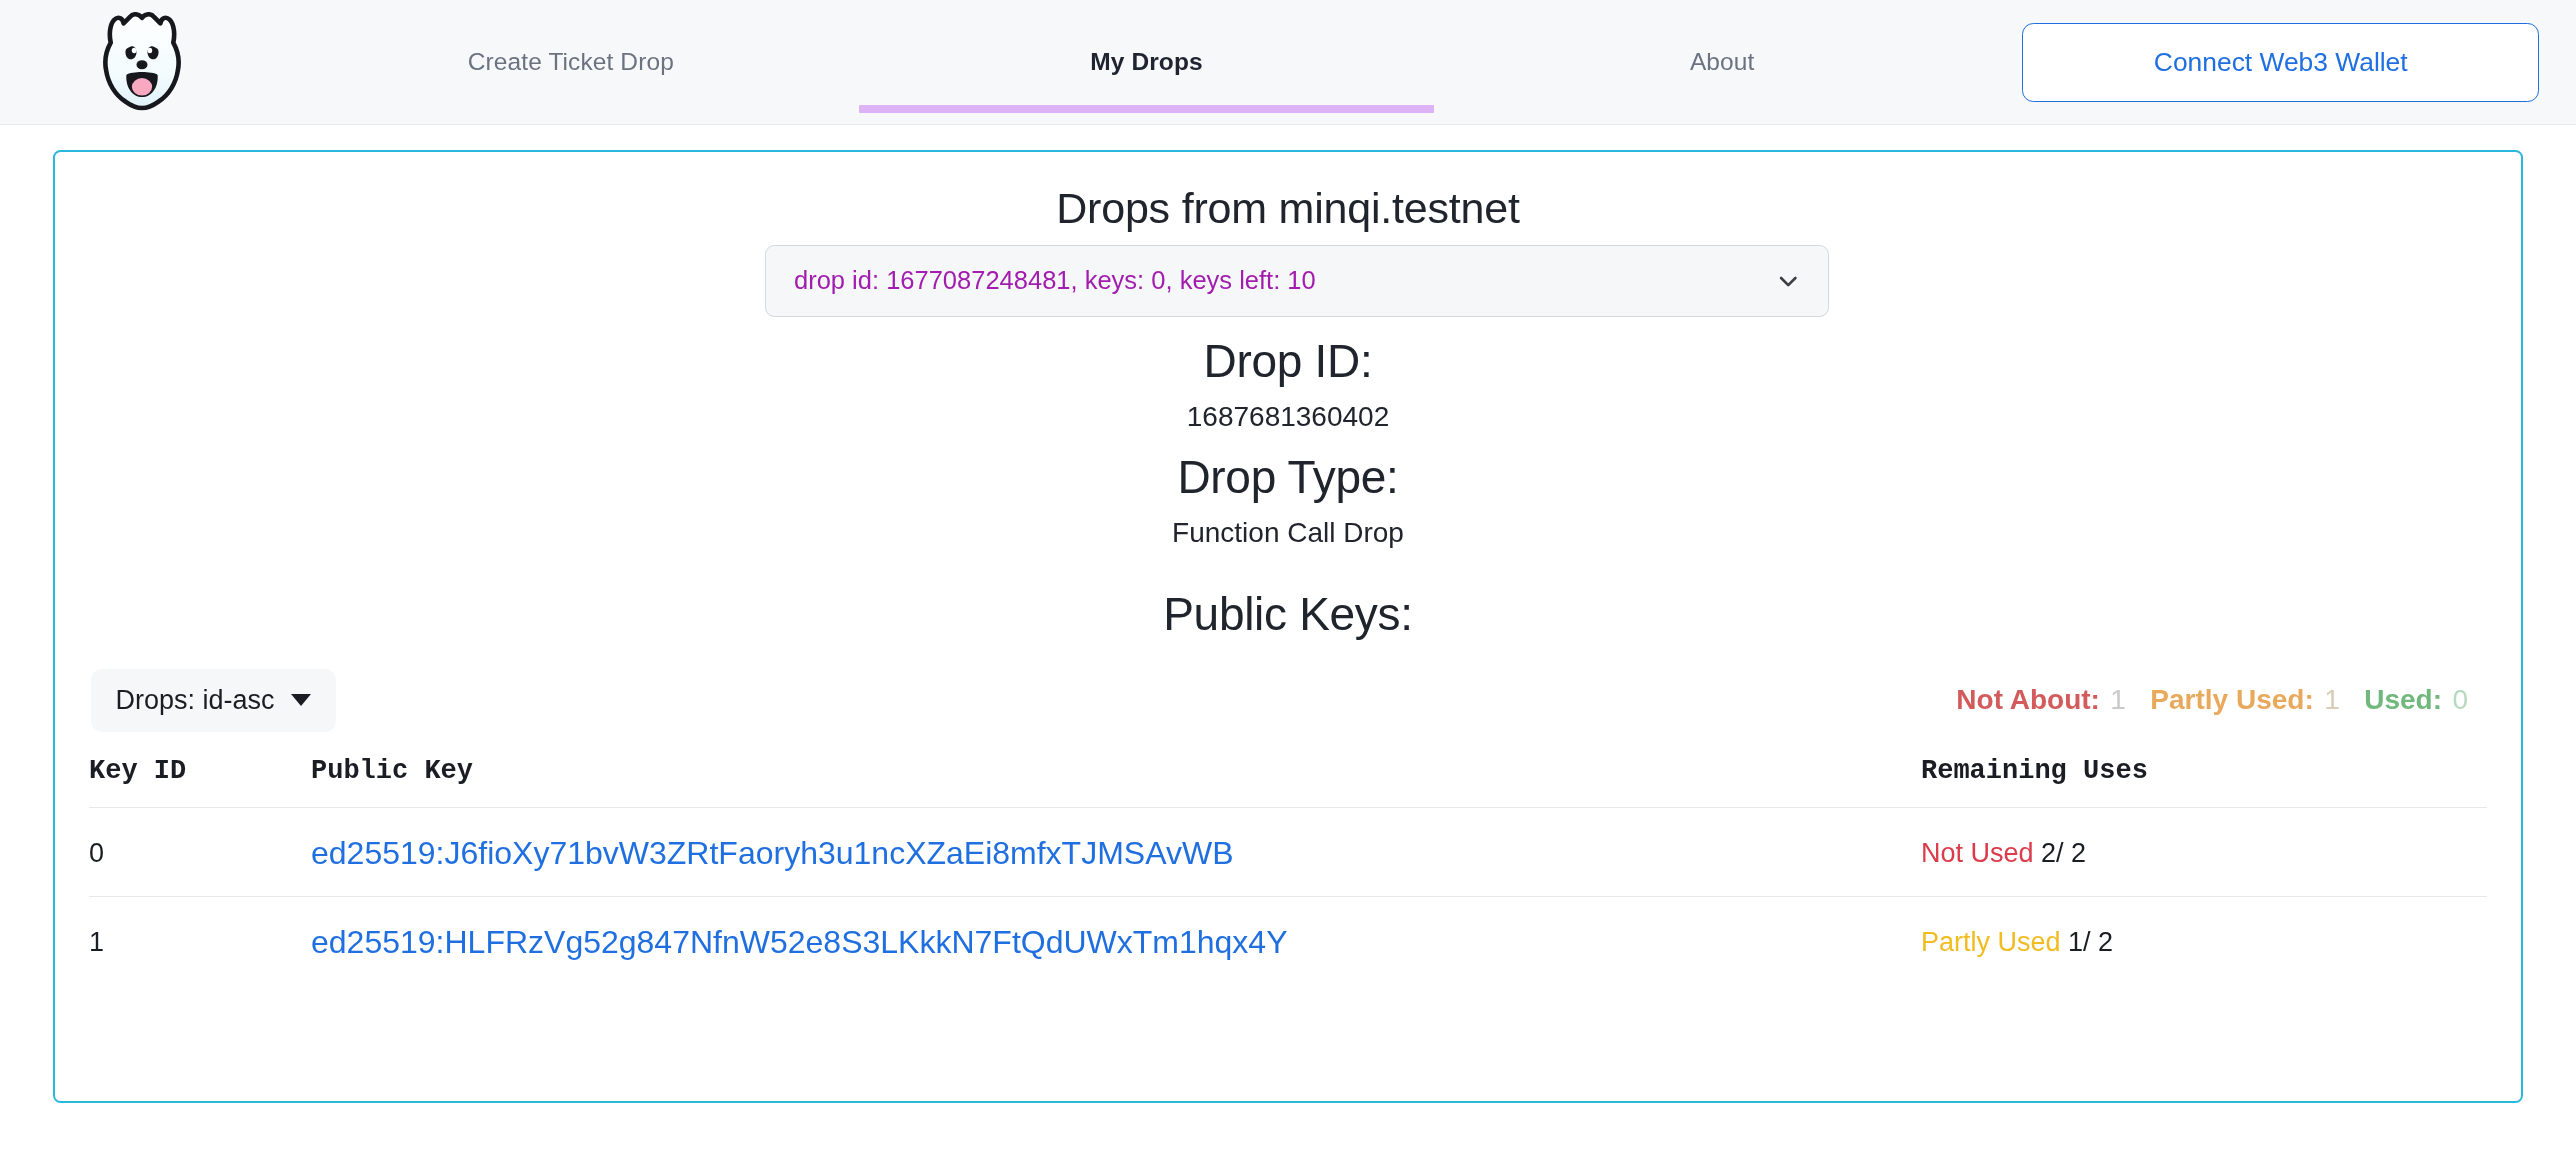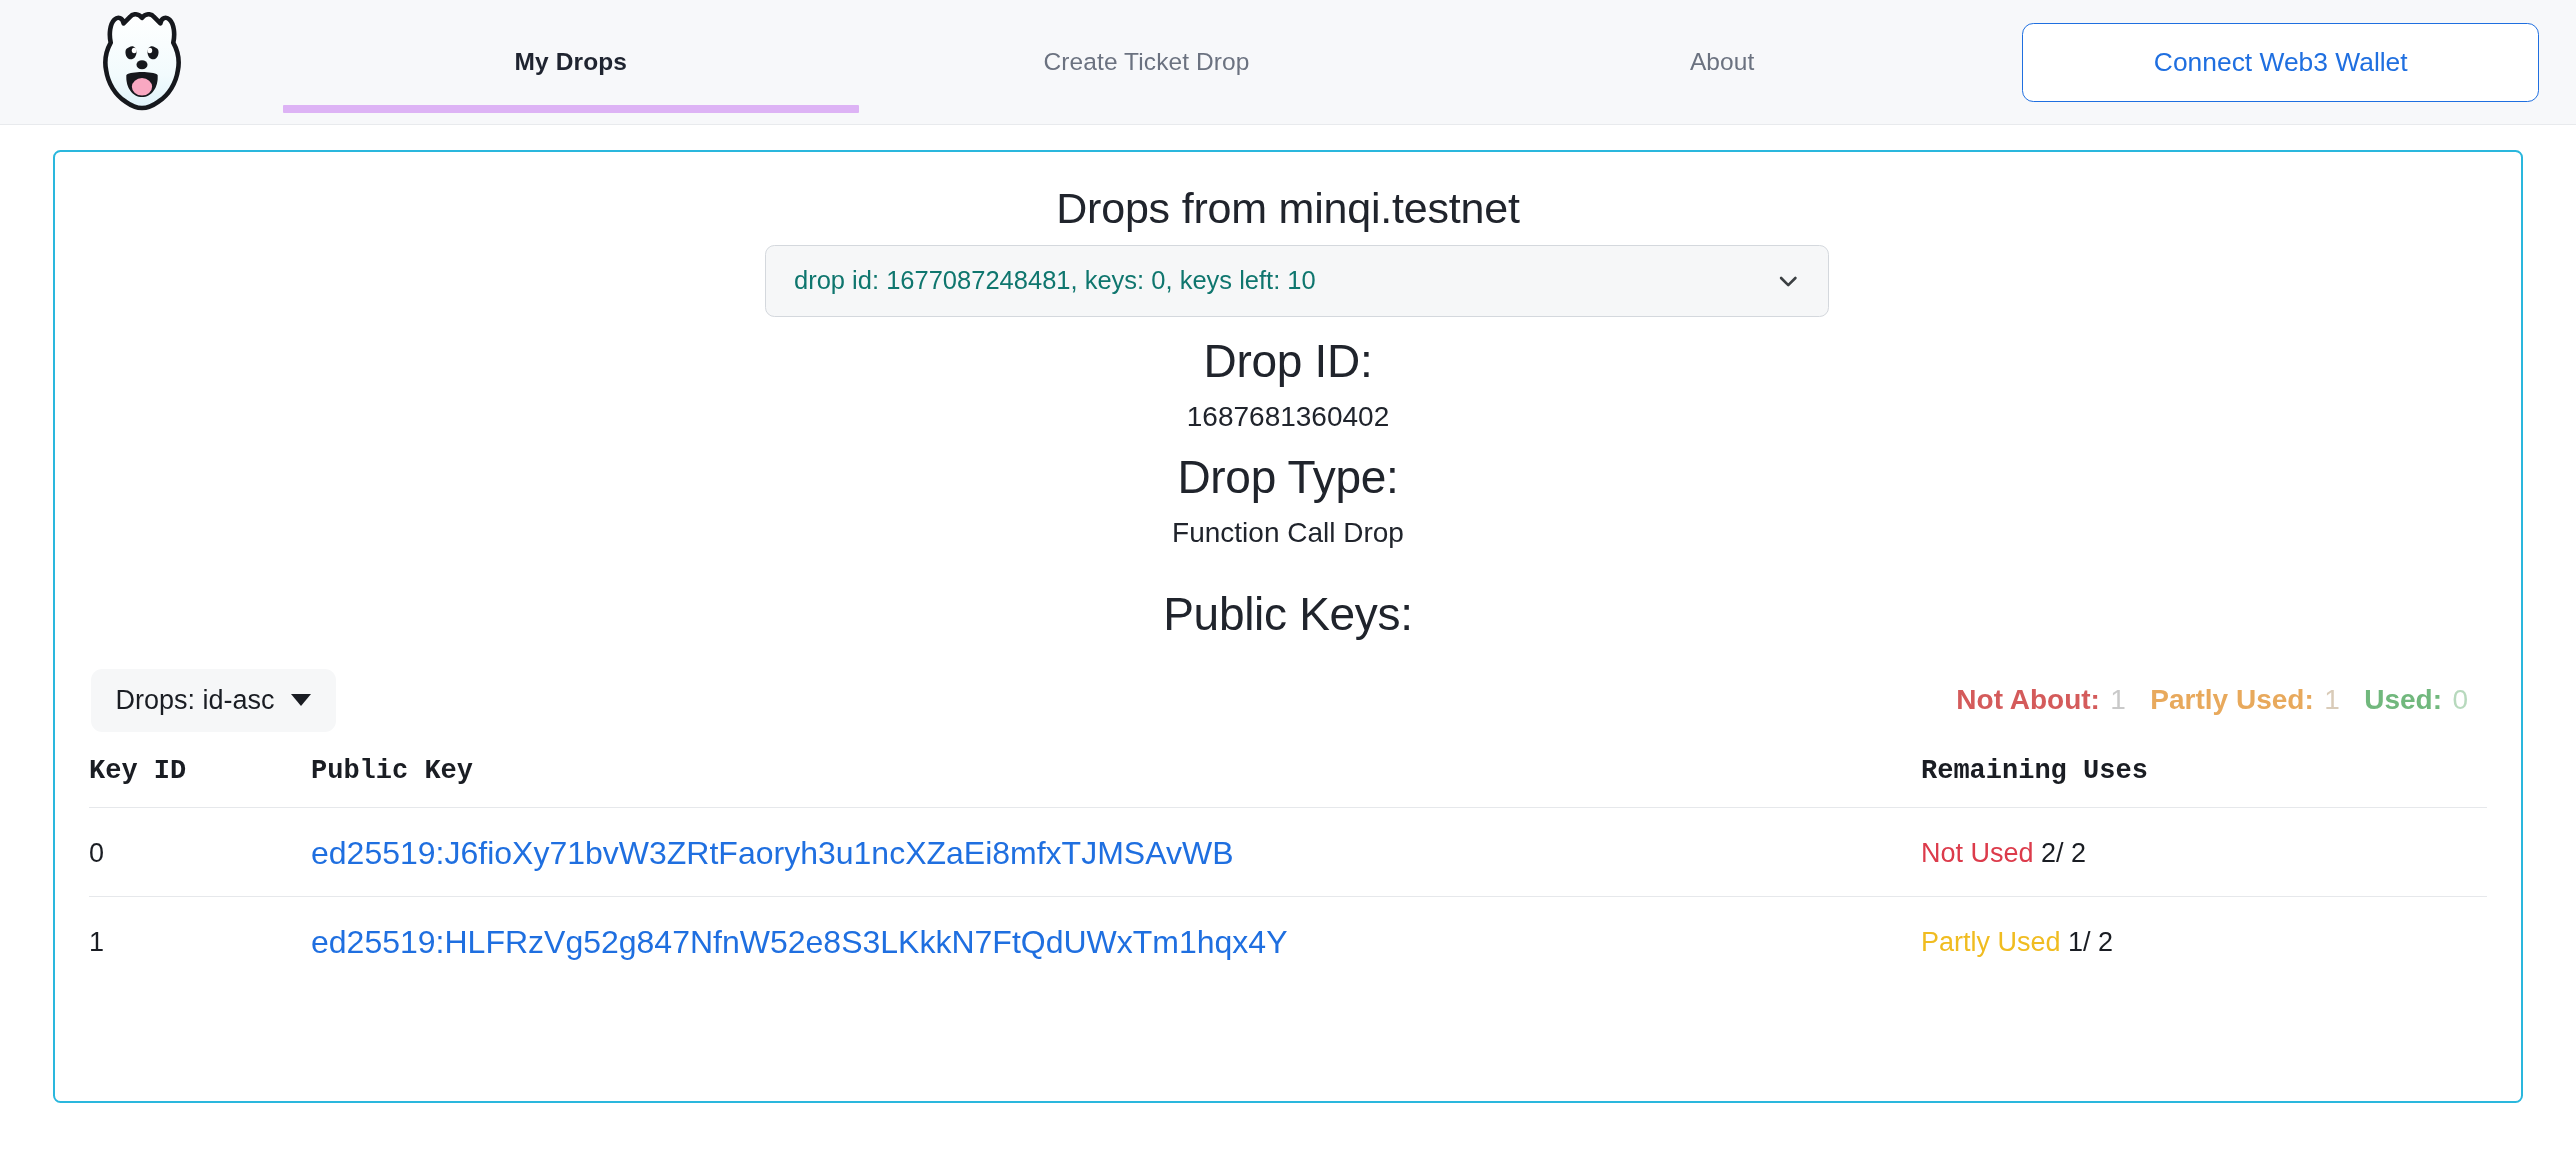--- a/index.html
+++ b/index.html
@@ -118,21 +118,21 @@
     position: relative;
     width: 1064px;
     height: 72px;
     background: #f6f7f8;
     border: 0.9px solid #d4d8dd;
     border-radius: 9.4px;
     display: flex;
     align-items: center;
     padding: 0 28px;
     font-size: 25.5px;
-    color: #0f766e;
+    color: #a21caf;
     cursor: pointer;
     margin-left: 18px;
   }
   .drop-select .chev {
     position: absolute;
     right: 28px;
     top: 50%;
     transform: translateY(-50%);
     width: 24.5px;
     height: 24.5px;
@@ -266,25 +266,25 @@
       <path d="M64 38 C60 35 56 38 56 43 C56 48 59 51 62 51 C66 51 68 47 68 43 C68 40 66 39 64 38 Z" fill="#16181d"></path>
       <ellipse cx="41.5" cy="41.5" rx="2.6" ry="3" fill="#ffffff"></ellipse>
       <ellipse cx="58.5" cy="41.5" rx="2.6" ry="3" fill="#ffffff"></ellipse>
       <ellipse cx="50" cy="57" rx="6" ry="5" fill="#16181d"></ellipse>
       <path d="M33 68 C39 64 61 64 67 68 C68 82 60 92 50 92 C40 92 32 82 33 68 Z" fill="#16181d"></path>
       <ellipse cx="50" cy="81" rx="11" ry="9.5" fill="#f9a8c2"></ellipse>
     </svg>
   </div>
 
   <div class="nav-links">
+    <div class="nav-item">
+      <span>Create Ticket Drop</span>
+    </div>
     <div class="nav-item active">
       <span>My Drops</span>
-    </div>
-    <div class="nav-item">
-      <span>Create Ticket Drop</span>
     </div>
     <div class="nav-item">
       <span>About</span>
     </div>
   </div>
 
   <div class="nav-cta-wrap">
     <button class="connect-btn">Connect Web3 Wallet</button>
   </div>
 </div>

